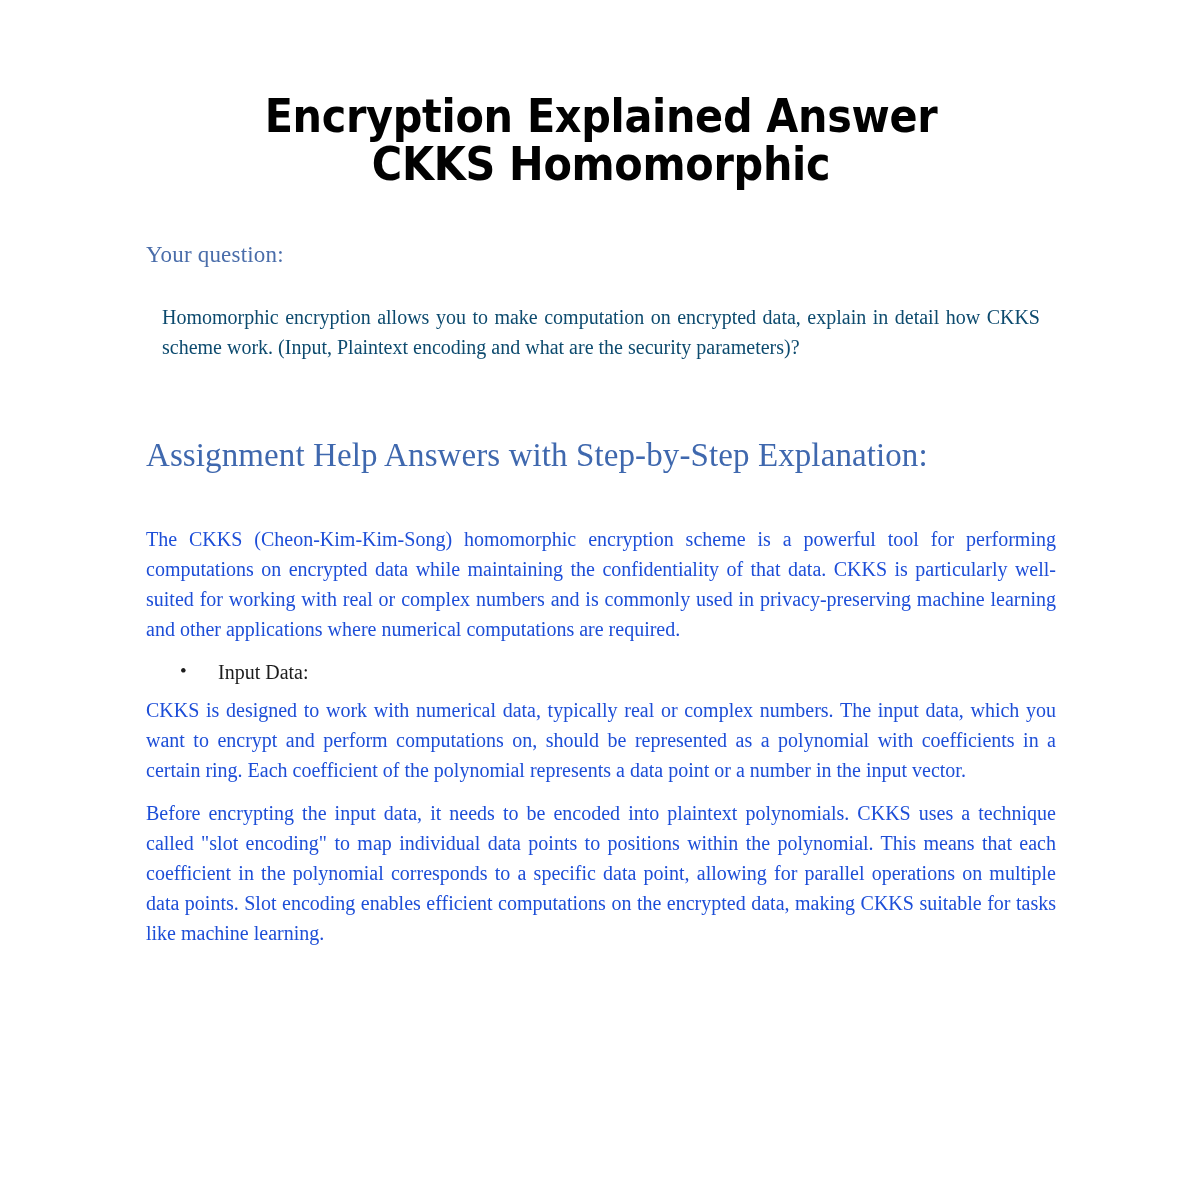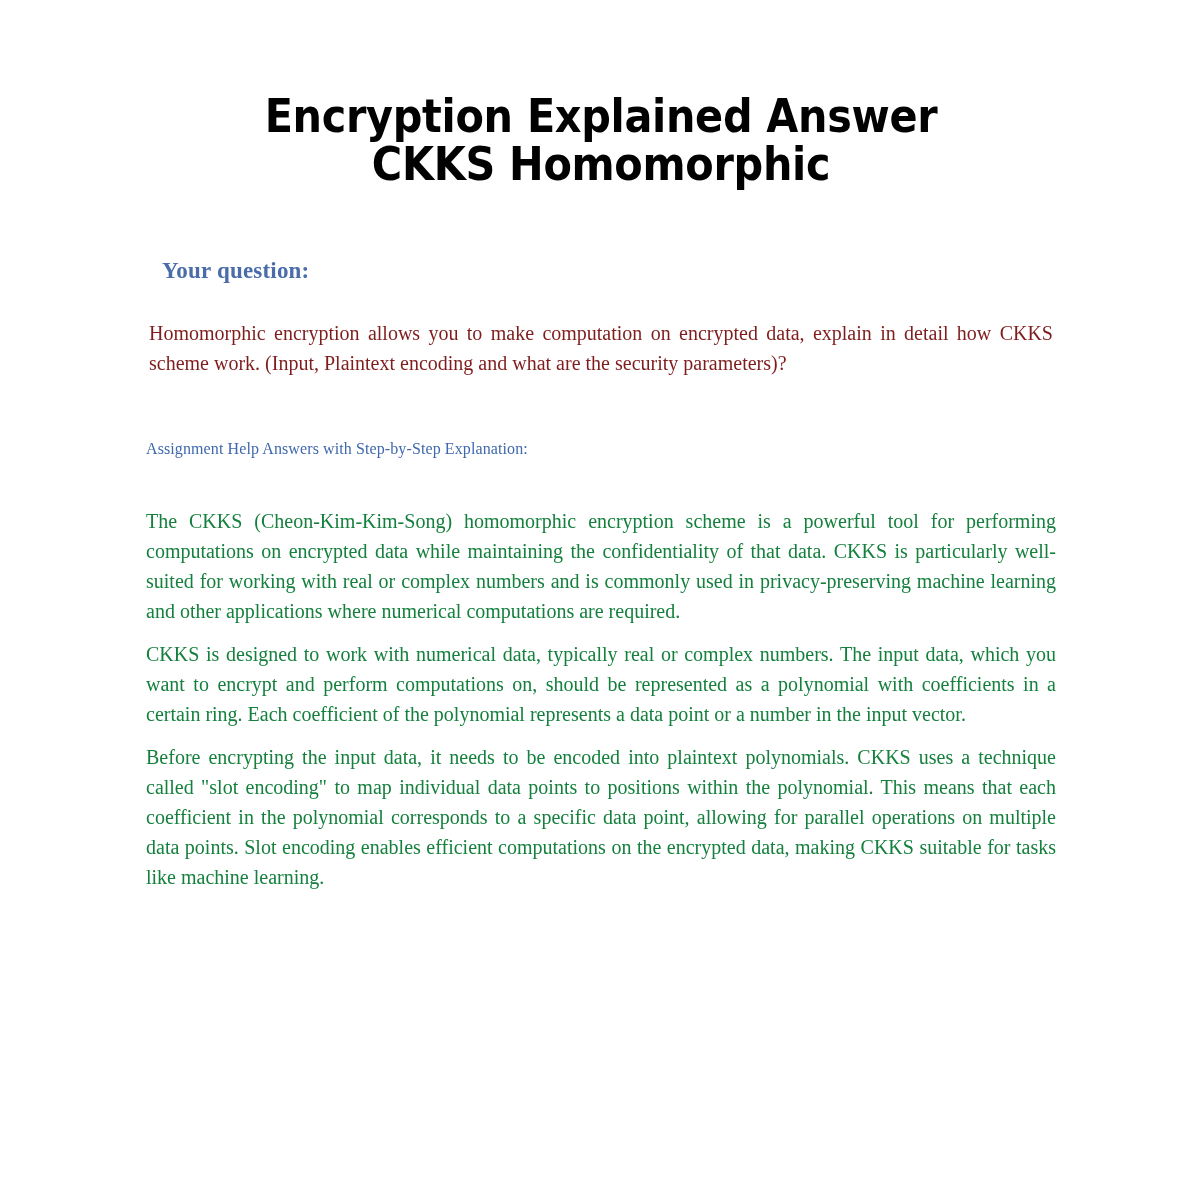--- a/index.html
+++ b/index.html
@@ -45,60 +45,60 @@
     transform: scaleX(1.0);
   }
   .doc-title .tline {
     display: block;
     white-space: nowrap;
   }
   .doc-title .tline1 { font-size: 46px; }
   .doc-title .tline2 { font-size: 46px; }
 
   .h-question {
-    margin: 16px;
+    margin: 0;
     padding-top: 52px;
     font-family: "Liberation Serif", "DejaVu Serif", serif;
     font-size: 23px;
-    font-weight: 700;
+    font-weight: 400;
     color: #4a6daa;
     line-height: 1.2;
     letter-spacing: 0.2px;
   }
 
   .p-question {
-    margin: 3px;
+    margin: 16px;
     padding-top: 18px;
     font-size: 20px;
     line-height: 30px;
-    color: #7f1d1d;
+    color: #0c4a6e;
     text-align: justify;
     text-justify: inter-word;
   }
 
   .h-answer {
     margin: 0;
     padding-top: 58px;
     font-family: "Liberation Serif", "DejaVu Serif", serif;
-    font-size: 16px;
+    font-size: 33px;
     font-weight: 400;
     color: #3f68ae;
     line-height: 1.2;
     letter-spacing: 0.1px;
   }
 
   .body-block {
     padding-top: 48px;
   }
 
   p.body {
     margin: 0 0 13px 0;
     font-size: 20px;
     line-height: 30px;
-    color: #15803d;
+    color: #1d4ed8;
     text-align: justify;
     text-justify: inter-word;
   }
   p.body.last { margin-bottom: 16px; }
 
   ul.bullets {
     margin: 4px 0 8px 0;
     padding: 0;
     list-style: none;
   }
@@ -135,20 +135,25 @@
 
     <p class="p-question">Homomorphic encryption allows you to make computation on encrypted data, explain in detail how CKKS scheme work. (Input, Plaintext encoding and what are the security parameters)?</p>
 
     <h2 class="h-answer">Assignment Help Answers with Step-by-Step Explanation:</h2>
 
     <div class="body-block">
 
       <p class="body">The CKKS (Cheon-Kim-Kim-Song) homomorphic encryption scheme is a powerful tool for performing computations on encrypted data while maintaining the confidentiality of that data. CKKS is particularly well-suited for working with real or complex numbers and is commonly used in privacy-preserving machine learning and other applications where numerical computations are required.</p>
 
 
+      <ul class="bullets">
+        <li>
+          <span>Input Data:</span>
+        </li>
+      </ul>
 
       <p class="body">CKKS is designed to work with numerical data, typically real or complex numbers. The input data, which you want to encrypt and perform computations on, should be represented as a polynomial with coefficients in a certain ring. Each coefficient of the polynomial represents a data point or a number in the input vector.</p>
 
 
       <p class="body last">Before encrypting the input data, it needs to be encoded into plaintext polynomials. CKKS uses a technique called "slot encoding" to map individual data points to positions within the polynomial. This means that each coefficient in the polynomial corresponds to a specific data point, allowing for parallel operations on multiple data points. Slot encoding enables efficient computations on the encrypted data, making CKKS suitable for tasks like machine learning.</p>
 
     </div>
   </div>
 </div>
 

